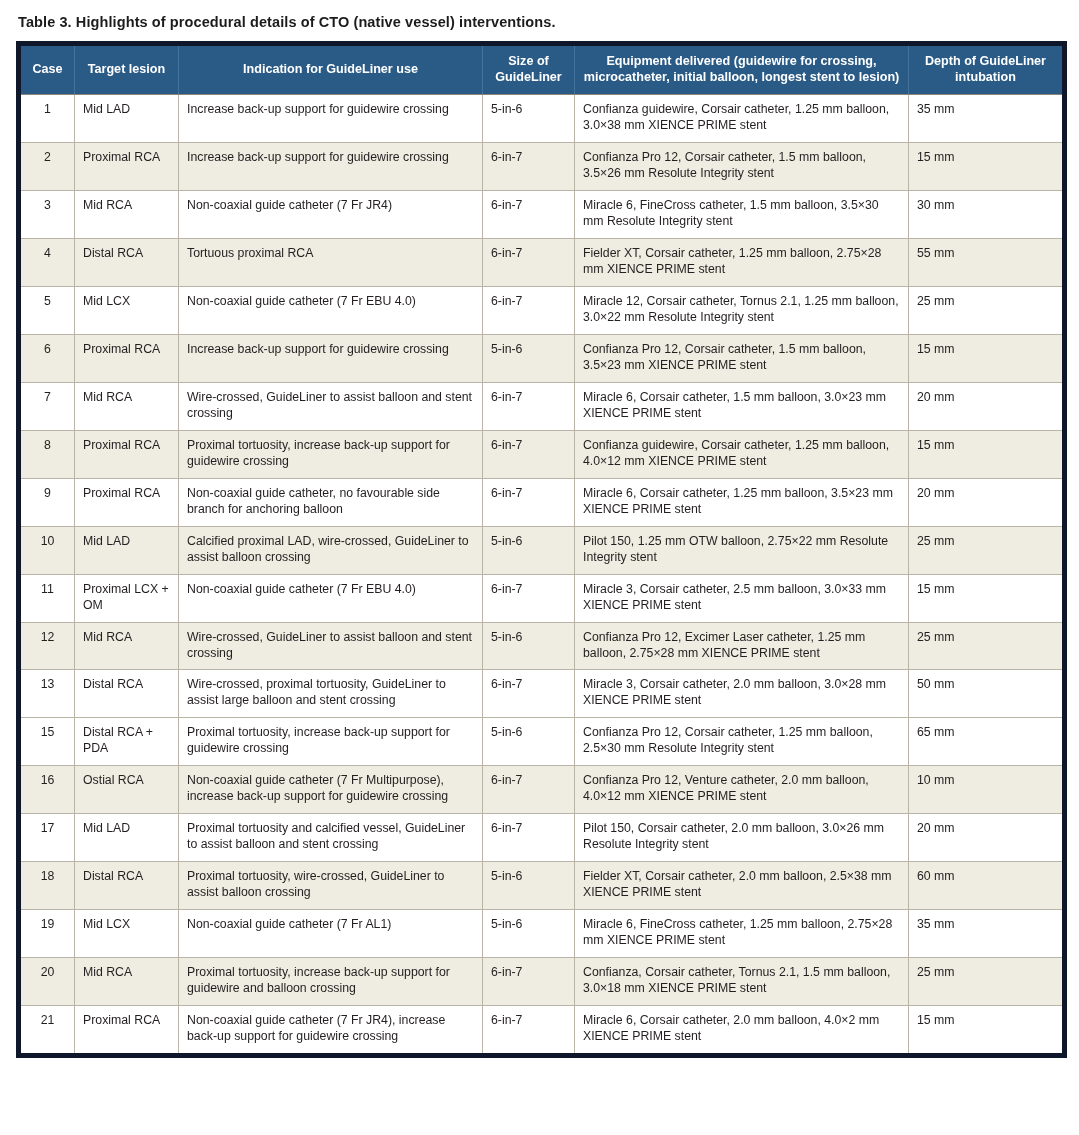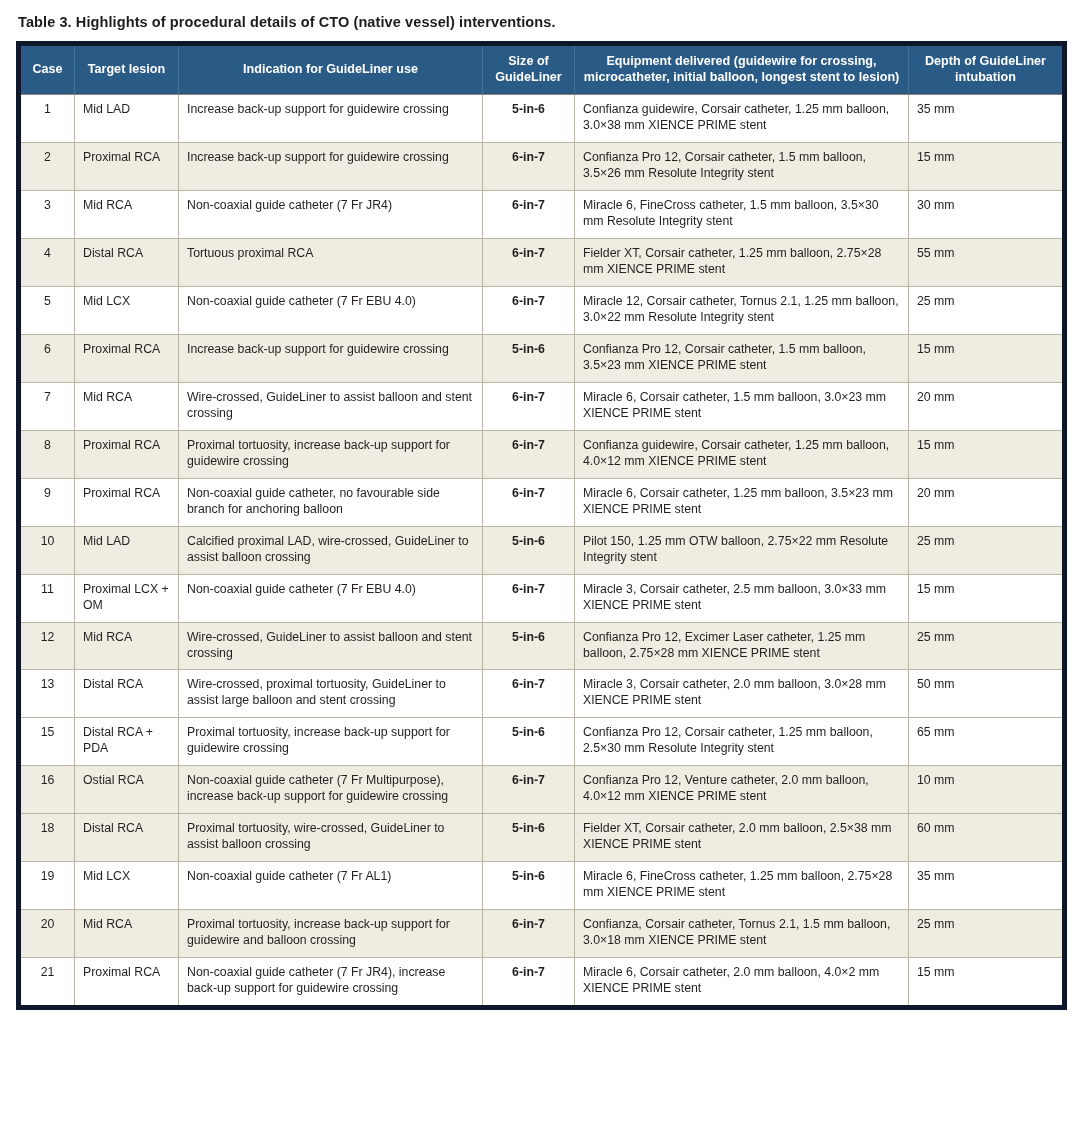--- a/index.html
+++ b/index.html
@@ -62,21 +62,21 @@
     padding: 7px 8px 8px 8px;
     vertical-align: top;
     border-top: 1px solid #b9b4a6;
     border-right: 1px solid #b9b4a6;
     background: #ffffff;
   }
   tbody td:last-child { border-right: none; }
   tbody tr.alt td { background: #efece1; }
 
   td.case  { text-align: center; }
-  td.size  { text-align: center; font-weight: bold; }
+  td.size  { text-align: left; }
   td.depth { text-align: left; }
   td.target, td.indication, td.equip { text-align: left; }
 </style>
 </head>
 <body>
 
 <div class="page">
 
   <div class="caption">Table 3. Highlights of procedural details of CTO (native vessel) interventions.</div>
 
@@ -213,20 +213,28 @@
           <td class="depth">65 mm</td>
         </tr>
         <tr class="alt">
           <td class="case">16</td>
           <td class="target">Ostial RCA</td>
           <td class="indication">Non-coaxial guide catheter (7 Fr Multipurpose), increase back-up support for guidewire crossing</td>
           <td class="size">6-in-7</td>
           <td class="equip">Confianza Pro 12, Venture catheter, 2.0 mm balloon, 4.0×12 mm XIENCE PRIME stent</td>
           <td class="depth">10 mm</td>
         </tr>
+        <tr>
+          <td class="case">17</td>
+          <td class="target">Mid LAD</td>
+          <td class="indication">Proximal tortuosity and calcified vessel, GuideLiner to assist balloon and stent crossing</td>
+          <td class="size">6-in-7</td>
+          <td class="equip">Pilot 150, Corsair catheter, 2.0 mm balloon, 3.0×26 mm Resolute Integrity stent</td>
+          <td class="depth">20 mm</td>
+        </tr>
         <tr class="alt">
           <td class="case">18</td>
           <td class="target">Distal RCA</td>
           <td class="indication">Proximal tortuosity, wire-crossed, GuideLiner to assist balloon crossing</td>
           <td class="size">5-in-6</td>
           <td class="equip">Fielder XT, Corsair catheter, 2.0 mm balloon, 2.5×38 mm XIENCE PRIME stent</td>
           <td class="depth">60 mm</td>
         </tr>
         <tr>
           <td class="case">19</td>

